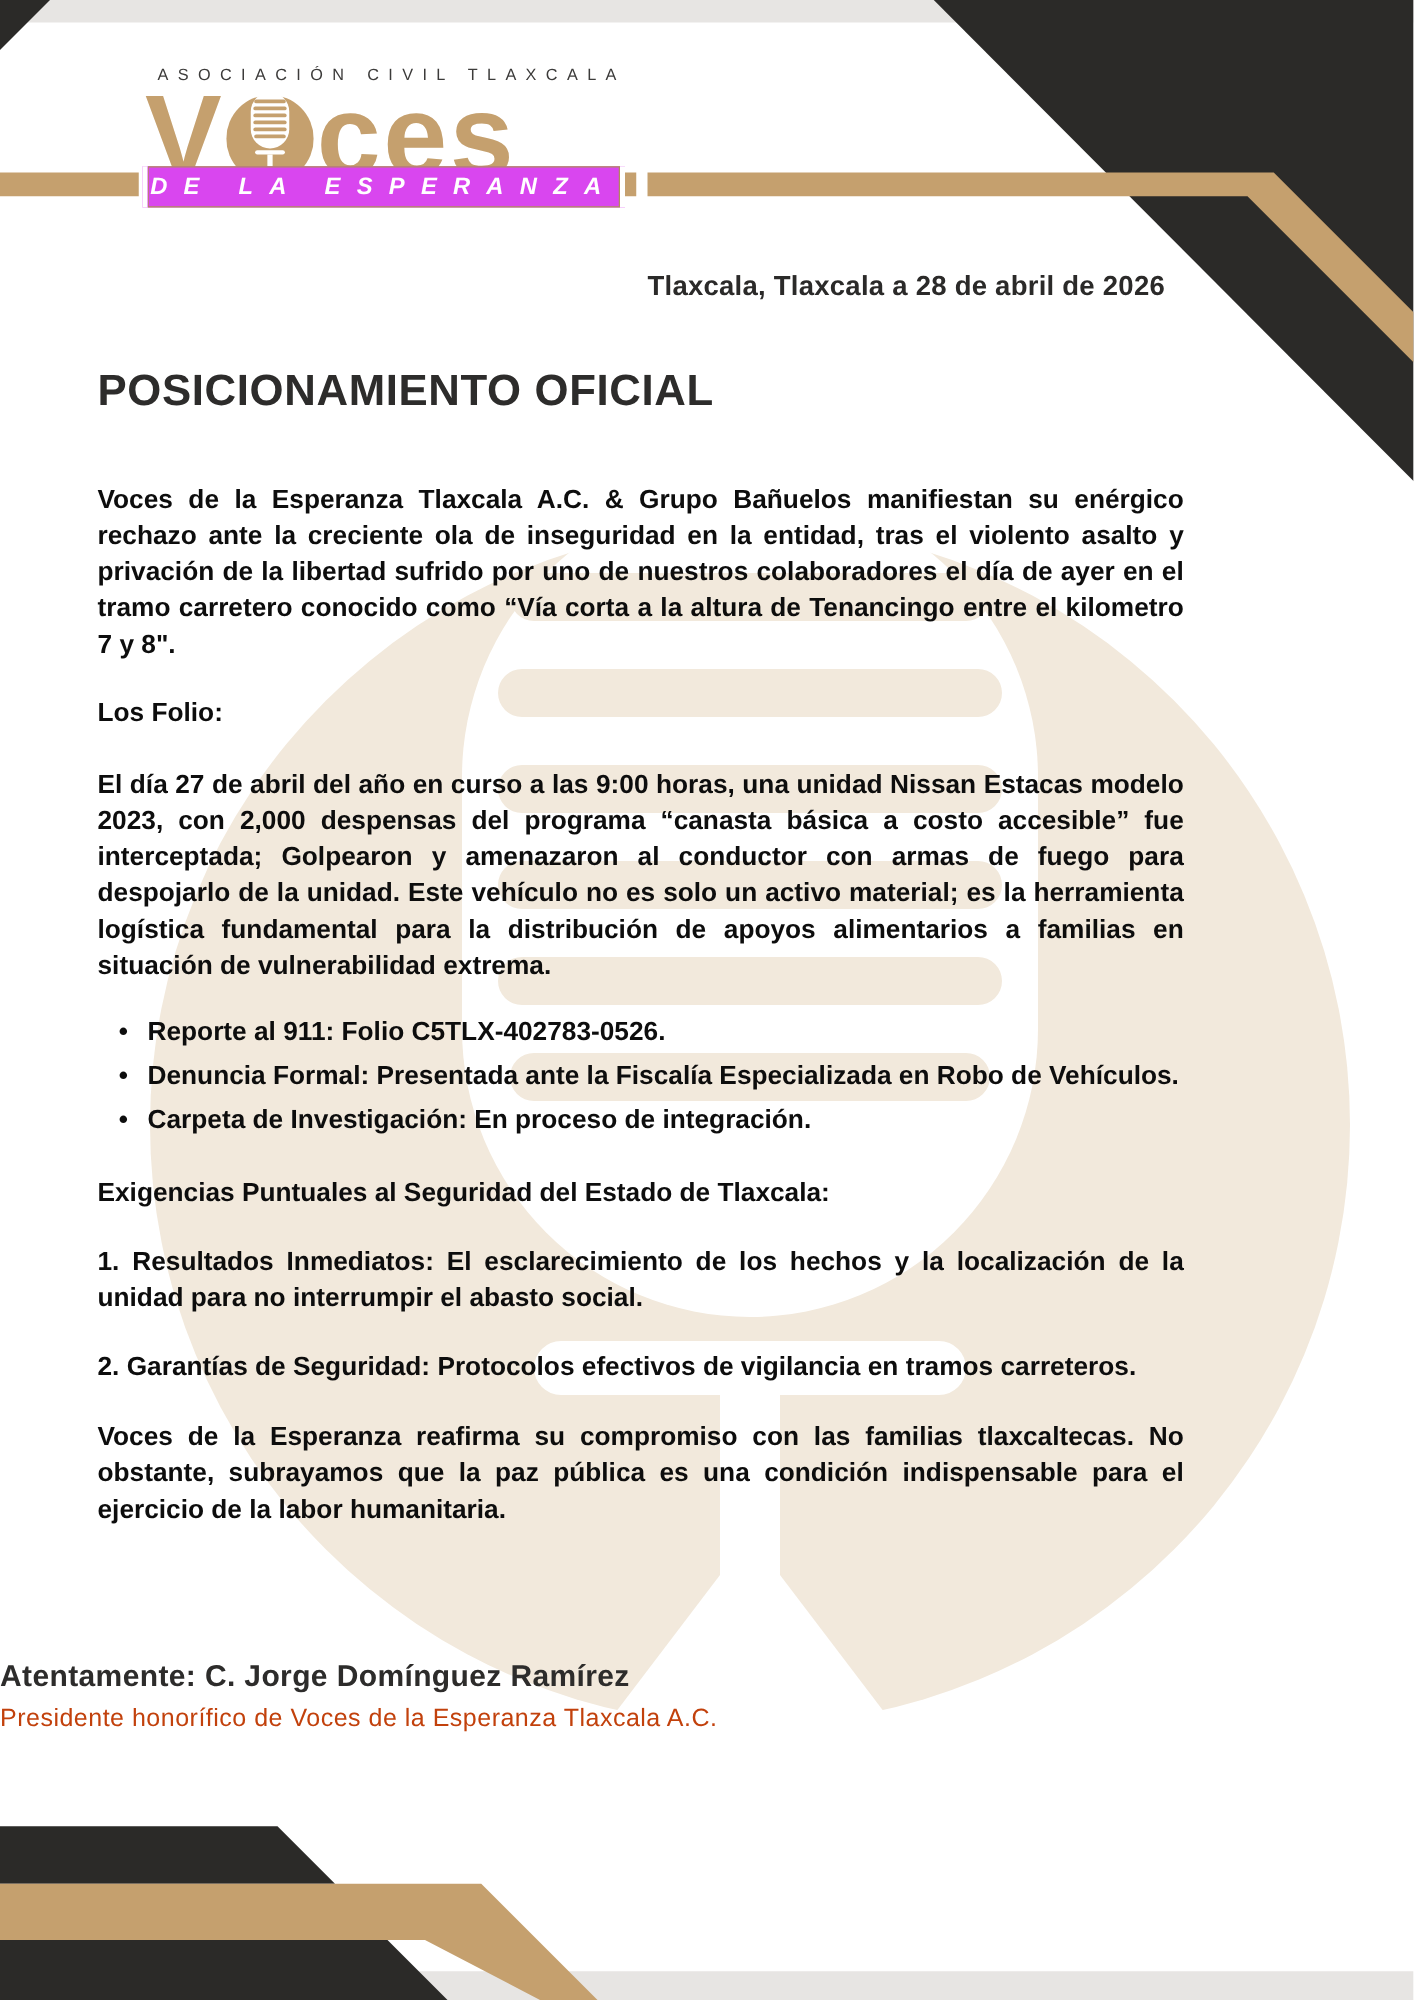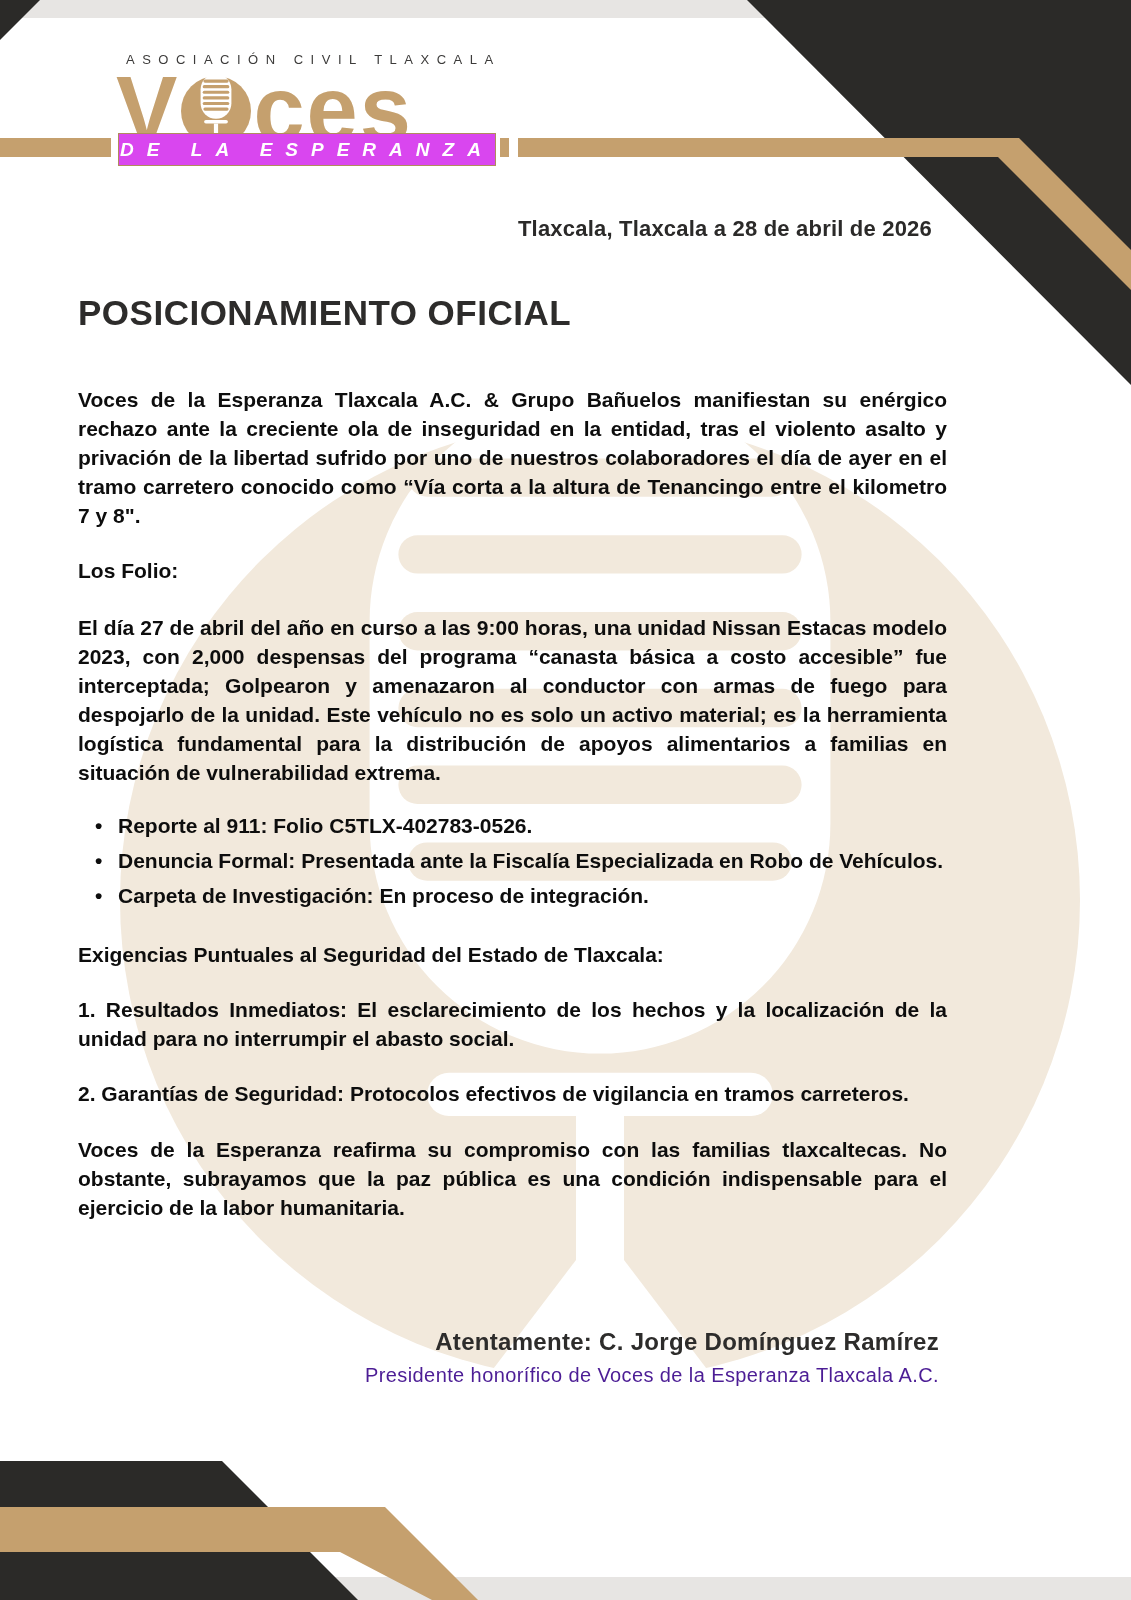--- a/index.html
+++ b/index.html
@@ -55,23 +55,23 @@
   .mt28{margin-top:28px !important;}
   .mt30{margin-top:30px !important;}
   .mt27{margin-top:27px !important;}
   .bullets{margin-top:24px;}
   .bullet-row{display:flex;margin-top:6px;}
   .bullet-row:first-child{margin-top:0;}
   .bullet-dot{flex:none;width:40px;text-align:left;padding-left:17px;box-sizing:border-box;font-size:21px;}
   .bullet-text{flex:1;text-align:left;}
 
   
-  .signature{position:absolute;left:0;top:1328px;width:939px;text-align:right;z-index:4;}
+  .signature{position:absolute;left:0;top:1328px;width:939px;text-align:left;z-index:4;}
   .signature-name{font-size:24px;font-weight:800;color:#2d2c2b;letter-spacing:0.3px;}
-  .signature-title{margin-top:8px;font-size:20px;font-weight:400;color:#4c1d95;letter-spacing:0.4px;}
+  .signature-title{margin-top:8px;font-size:20px;font-weight:400;color:#c2410c;letter-spacing:0.4px;}
 </style>
 </head>
 <body>
 
 <div class="page">
 
   <svg class="watermark" viewBox="0 0 200 200" aria-hidden="true">
     <circle cx="100" cy="100" r="100" fill="#f2e9dc"></circle>
     <g>
       <rect x="52" y="-6" width="96" height="138" rx="48" fill="#ffffff"></rect>

